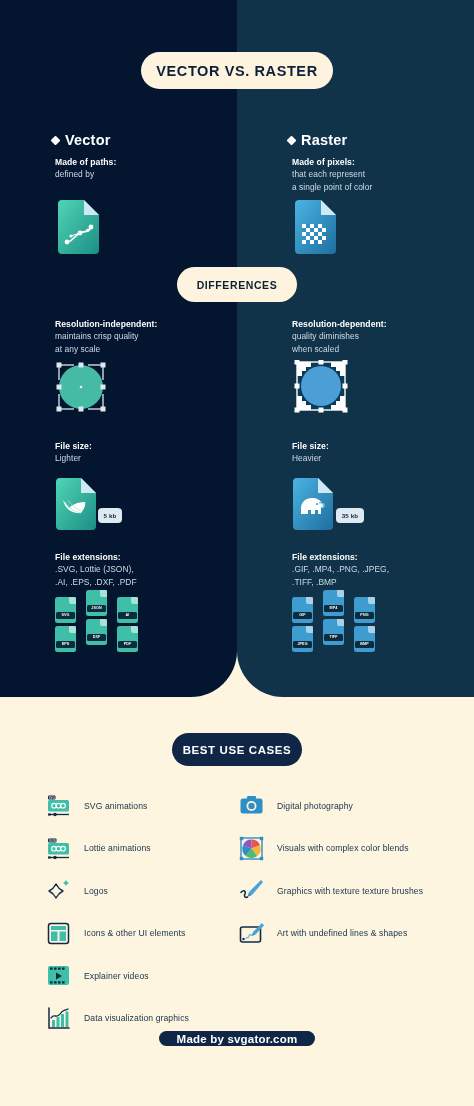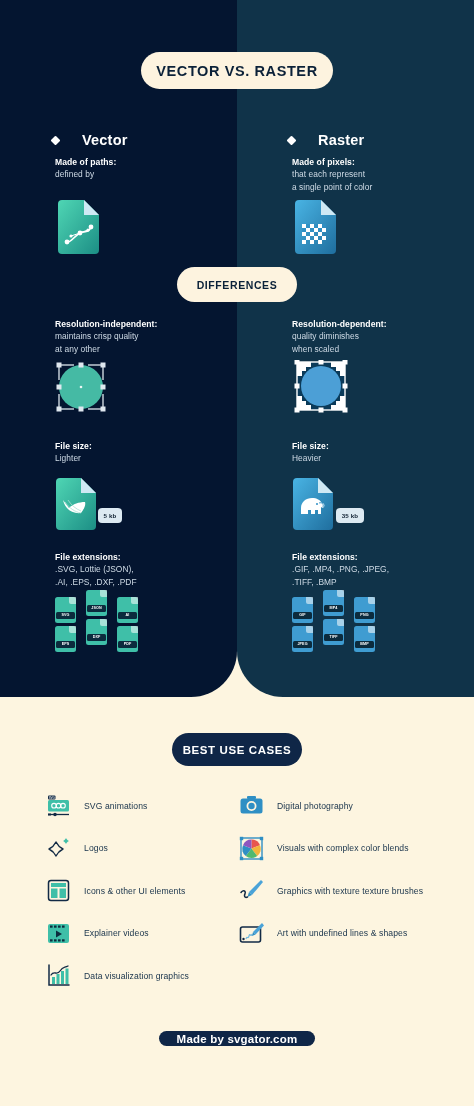--- a/index.html
+++ b/index.html
@@ -39,21 +39,21 @@
   #usecases-pill {
     left: 172px; top: 733px; width: 130px; height: 33px;
     background: #0f2647; color: #ffffff; font-size: 11.5px;
   }
   #footer-pill {
     left: 159px; top: 1031px; width: 156px; height: 15px;
     background: #0f2647; color: #ffffff; font-size: 11.5px; letter-spacing: .2px;
   }
 
   
-  .col-head { position: absolute; display: flex; align-items: center; gap: 23px; color: #fff; }
+  .col-head { position: absolute; display: flex; align-items: center; gap: 6px; color: #fff; }
   .col-head .dia { width: 7px; height: 7px; background: #fff; transform: rotate(45deg); border-radius:1px; }
   .col-head .lbl { font-size: 14.5px; font-weight: bold; letter-spacing: .2px; }
   #head-vector { left: 52px; top: 132px; }
   #head-raster { left: 288px; top: 132px; }
 
   
   .block { position: absolute; width: 200px; }
   .block .bold { color: #fff; font-size: 8.6px; font-weight: bold; line-height: 1.45; letter-spacing: .05px; }
   .block .sub  { color: #cfdbe6; font-size: 8.4px; line-height: 1.45; letter-spacing: .05px; }
 
@@ -175,21 +175,21 @@
           <rect x="26" y="28" width="4" height="4"></rect>
       </g>
     </svg>
   </div>
 
   <div class="pill" id="diff-pill">DIFFERENCES</div>
 
   <div class="block" style="left:55px; top:318px;">
     <div class="bold">Resolution-independent:</div>
     <div class="sub">maintains crisp quality</div>
-    <div class="sub">at any other</div>
+    <div class="sub">at any scale</div>
   </div>
   <div class="block" style="left:292px; top:318px;">
     <div class="bold">Resolution-dependent:</div>
     <div class="sub">quality diminishes</div>
     <div class="sub">when scaled</div>
   </div>
 
   <div class="ibox" style="left:50px; top:360px;">
     <svg width="62" height="54" viewBox="0 0 62 54">
       <circle cx="31" cy="27" r="22" fill="#45baa4"></circle>
@@ -363,20 +363,38 @@
               <circle cx="18" cy="13.7" r="2.3"></circle>
           </g>
           <line x1="3" y1="22.5" x2="24" y2="22.5" stroke="#122a45" stroke-width="1.3"></line>
           <circle cx="10" cy="22.5" r="1.8" fill="#122a45"></circle>
           <line x1="3" y1="22.5" x2="6" y2="22.5" stroke="#122a45" stroke-width="2"></line>
         </svg>
       </span>
       <span class="uc-txt">SVG animations</span>
     </div>
 
+    <div class="uc-row">
+      <span class="uc-ico">
+        <svg width="27" height="27" viewBox="0 0 27 27">
+          <rect x="3" y="3.5" width="8.5" height="4" rx="1" fill="#122a45"></rect>
+          <text x="7.2" y="6.9" font-size="2.6" fill="#fff" text-anchor="middle" font-family="Liberation Sans">JSON</text>
+          <rect x="3" y="8" width="21" height="11.5" rx="1.5" fill="#3fbfa8"></rect>
+          <g fill="none" stroke="#fff" stroke-width="1.1">
+            <circle cx="9" cy="13.7" r="2.3"></circle>
+              <circle cx="13.5" cy="13.7" r="2.3"></circle>
+              <circle cx="18" cy="13.7" r="2.3"></circle>
+          </g>
+          <line x1="3" y1="22.5" x2="24" y2="22.5" stroke="#122a45" stroke-width="1.3"></line>
+          <circle cx="10" cy="22.5" r="1.8" fill="#122a45"></circle>
+          <line x1="3" y1="22.5" x2="6" y2="22.5" stroke="#122a45" stroke-width="2"></line>
+        </svg>
+      </span>
+      <span class="uc-txt">Lottie animations</span>
+    </div>
 
     <div class="uc-row">
       <span class="uc-ico">
         <svg width="27" height="27" viewBox="0 0 27 27">
           <path d="M11 7c1.6 3.2 3.8 5.4 7 7-3.2 1.6-5.4 3.8-7 7-1.6-3.2-3.8-5.4-7-7 3.2-1.6 5.4-3.8 7-7z" fill="none" stroke="#122a45" stroke-width="1.4" stroke-linejoin="round"></path>
           <path d="M21 3c.7 1.4 1.6 2.3 3 3-1.4.7-2.3 1.6-3 3-.7-1.4-1.6-2.3-3-3 1.4-.7 2.3-1.6 3-3z" fill="#3fbfa8"></path>
         </svg>
       </span>
       <span class="uc-txt">Logos</span>
     </div>

